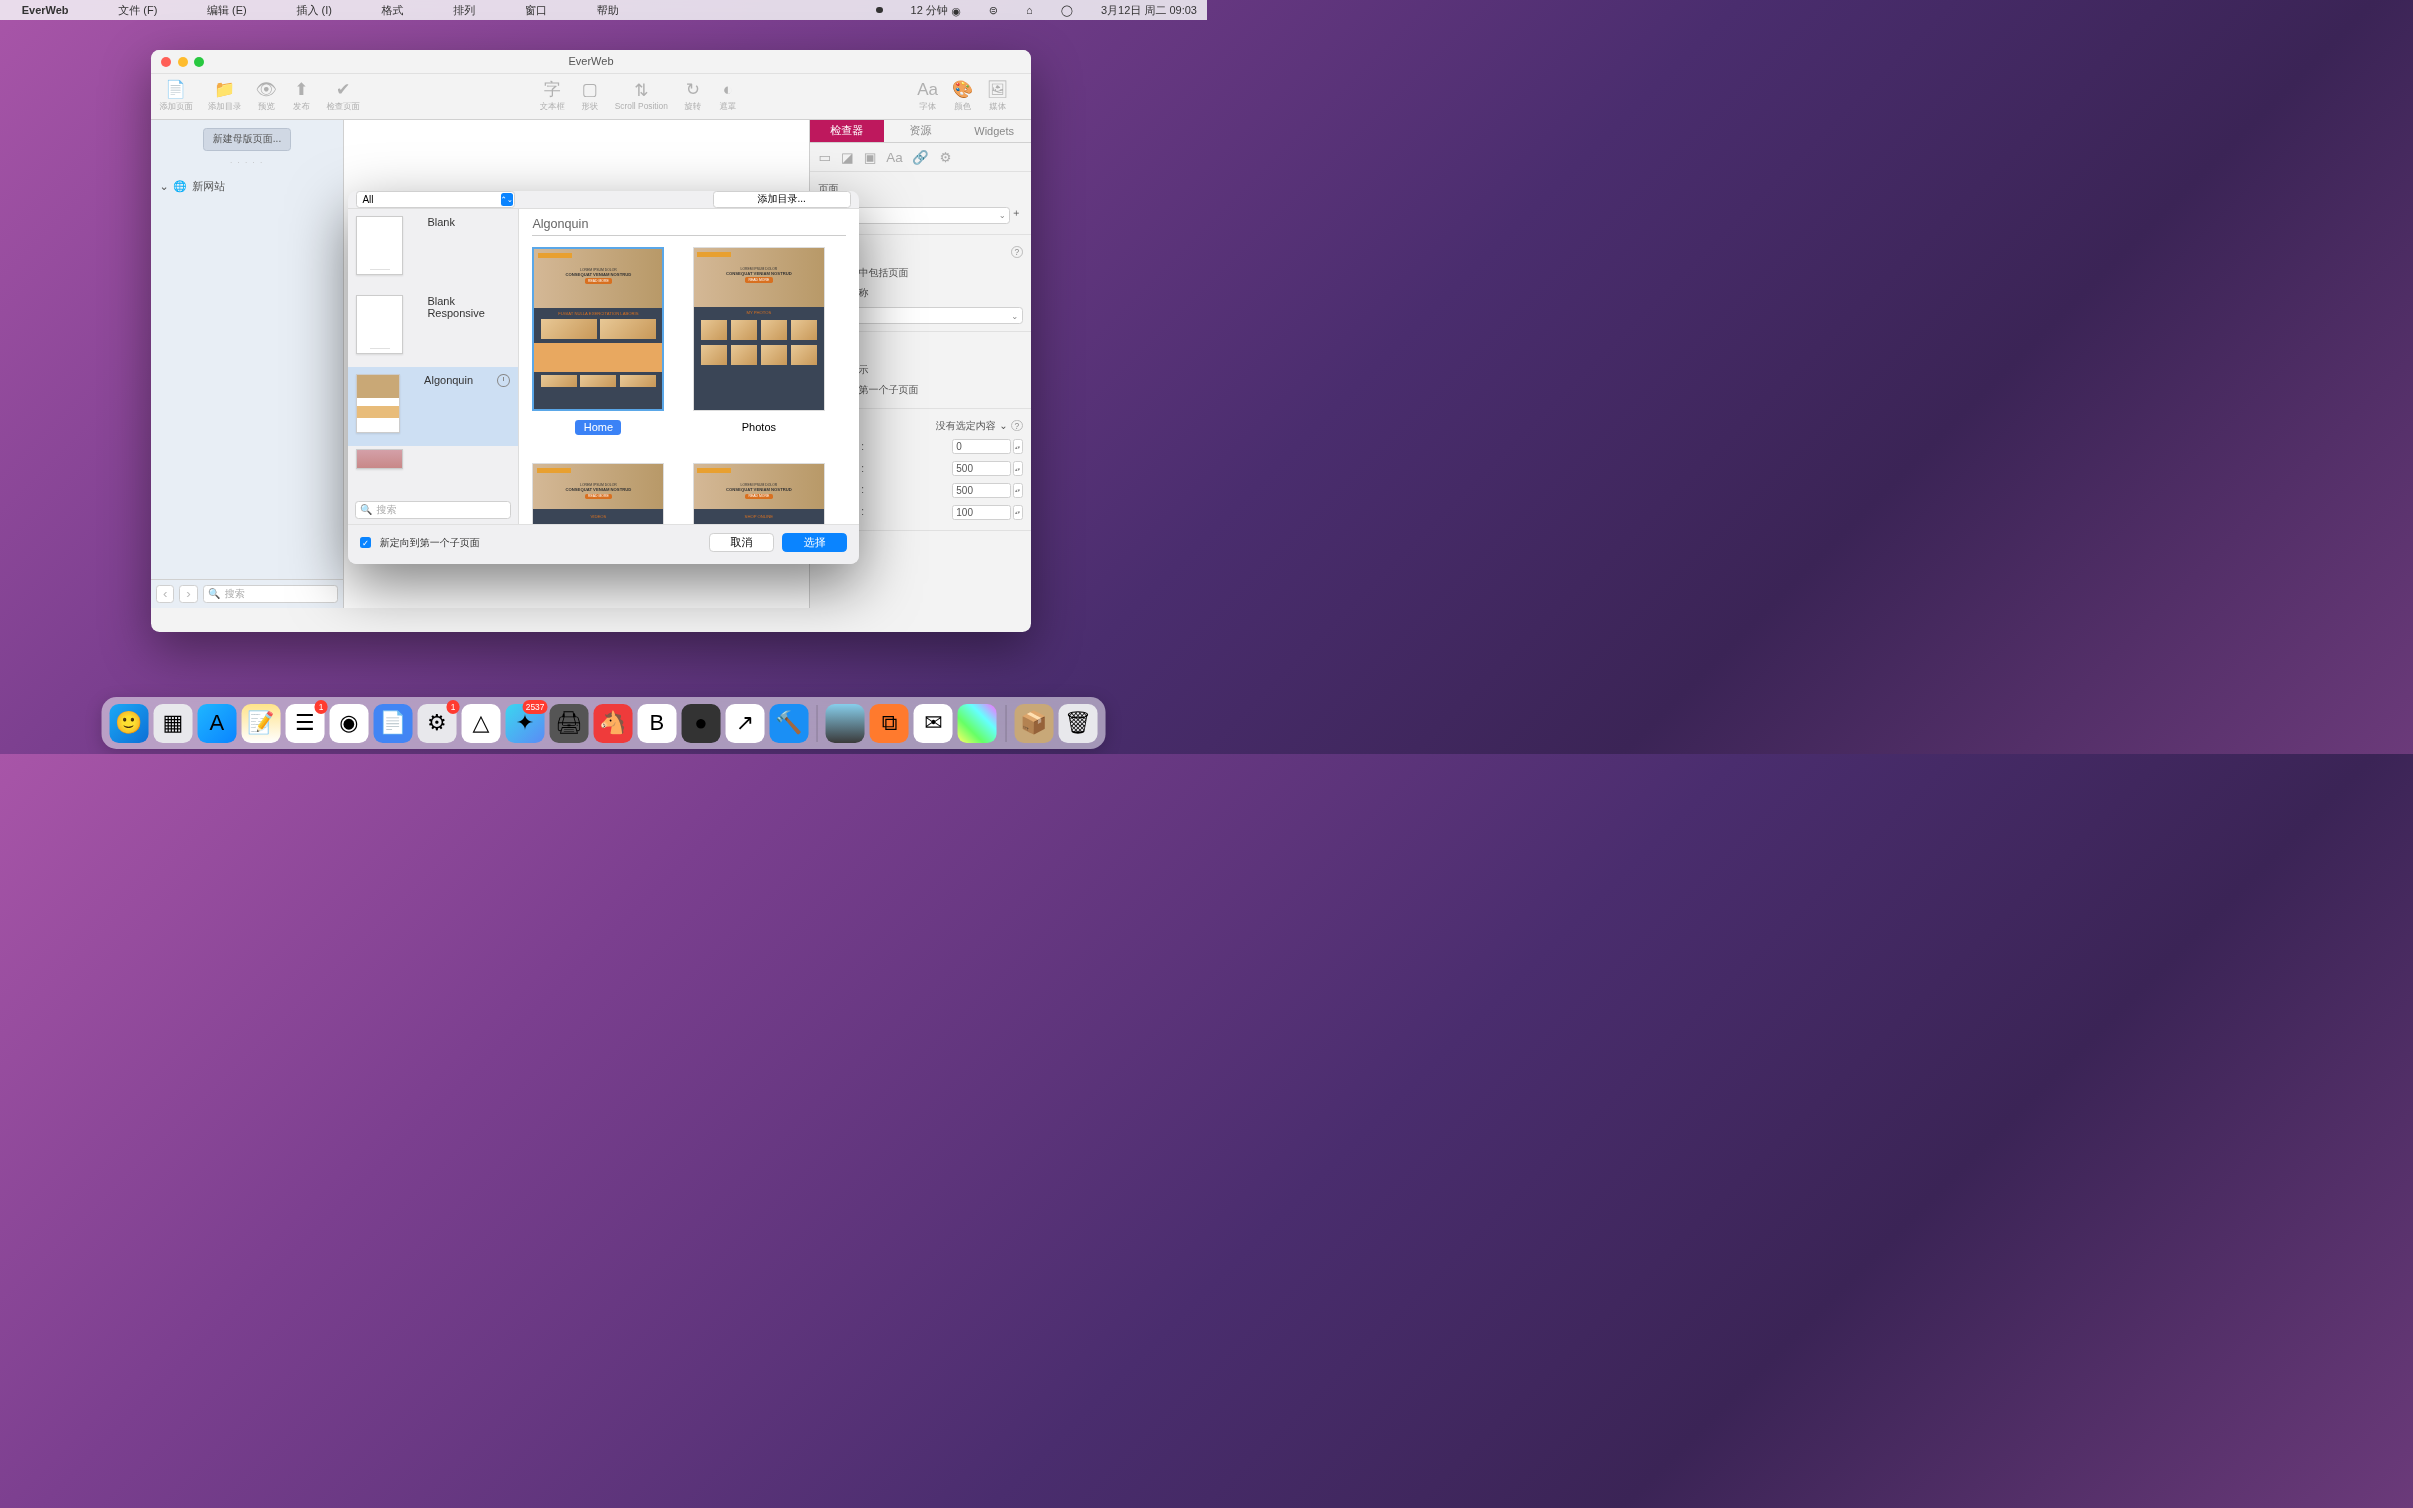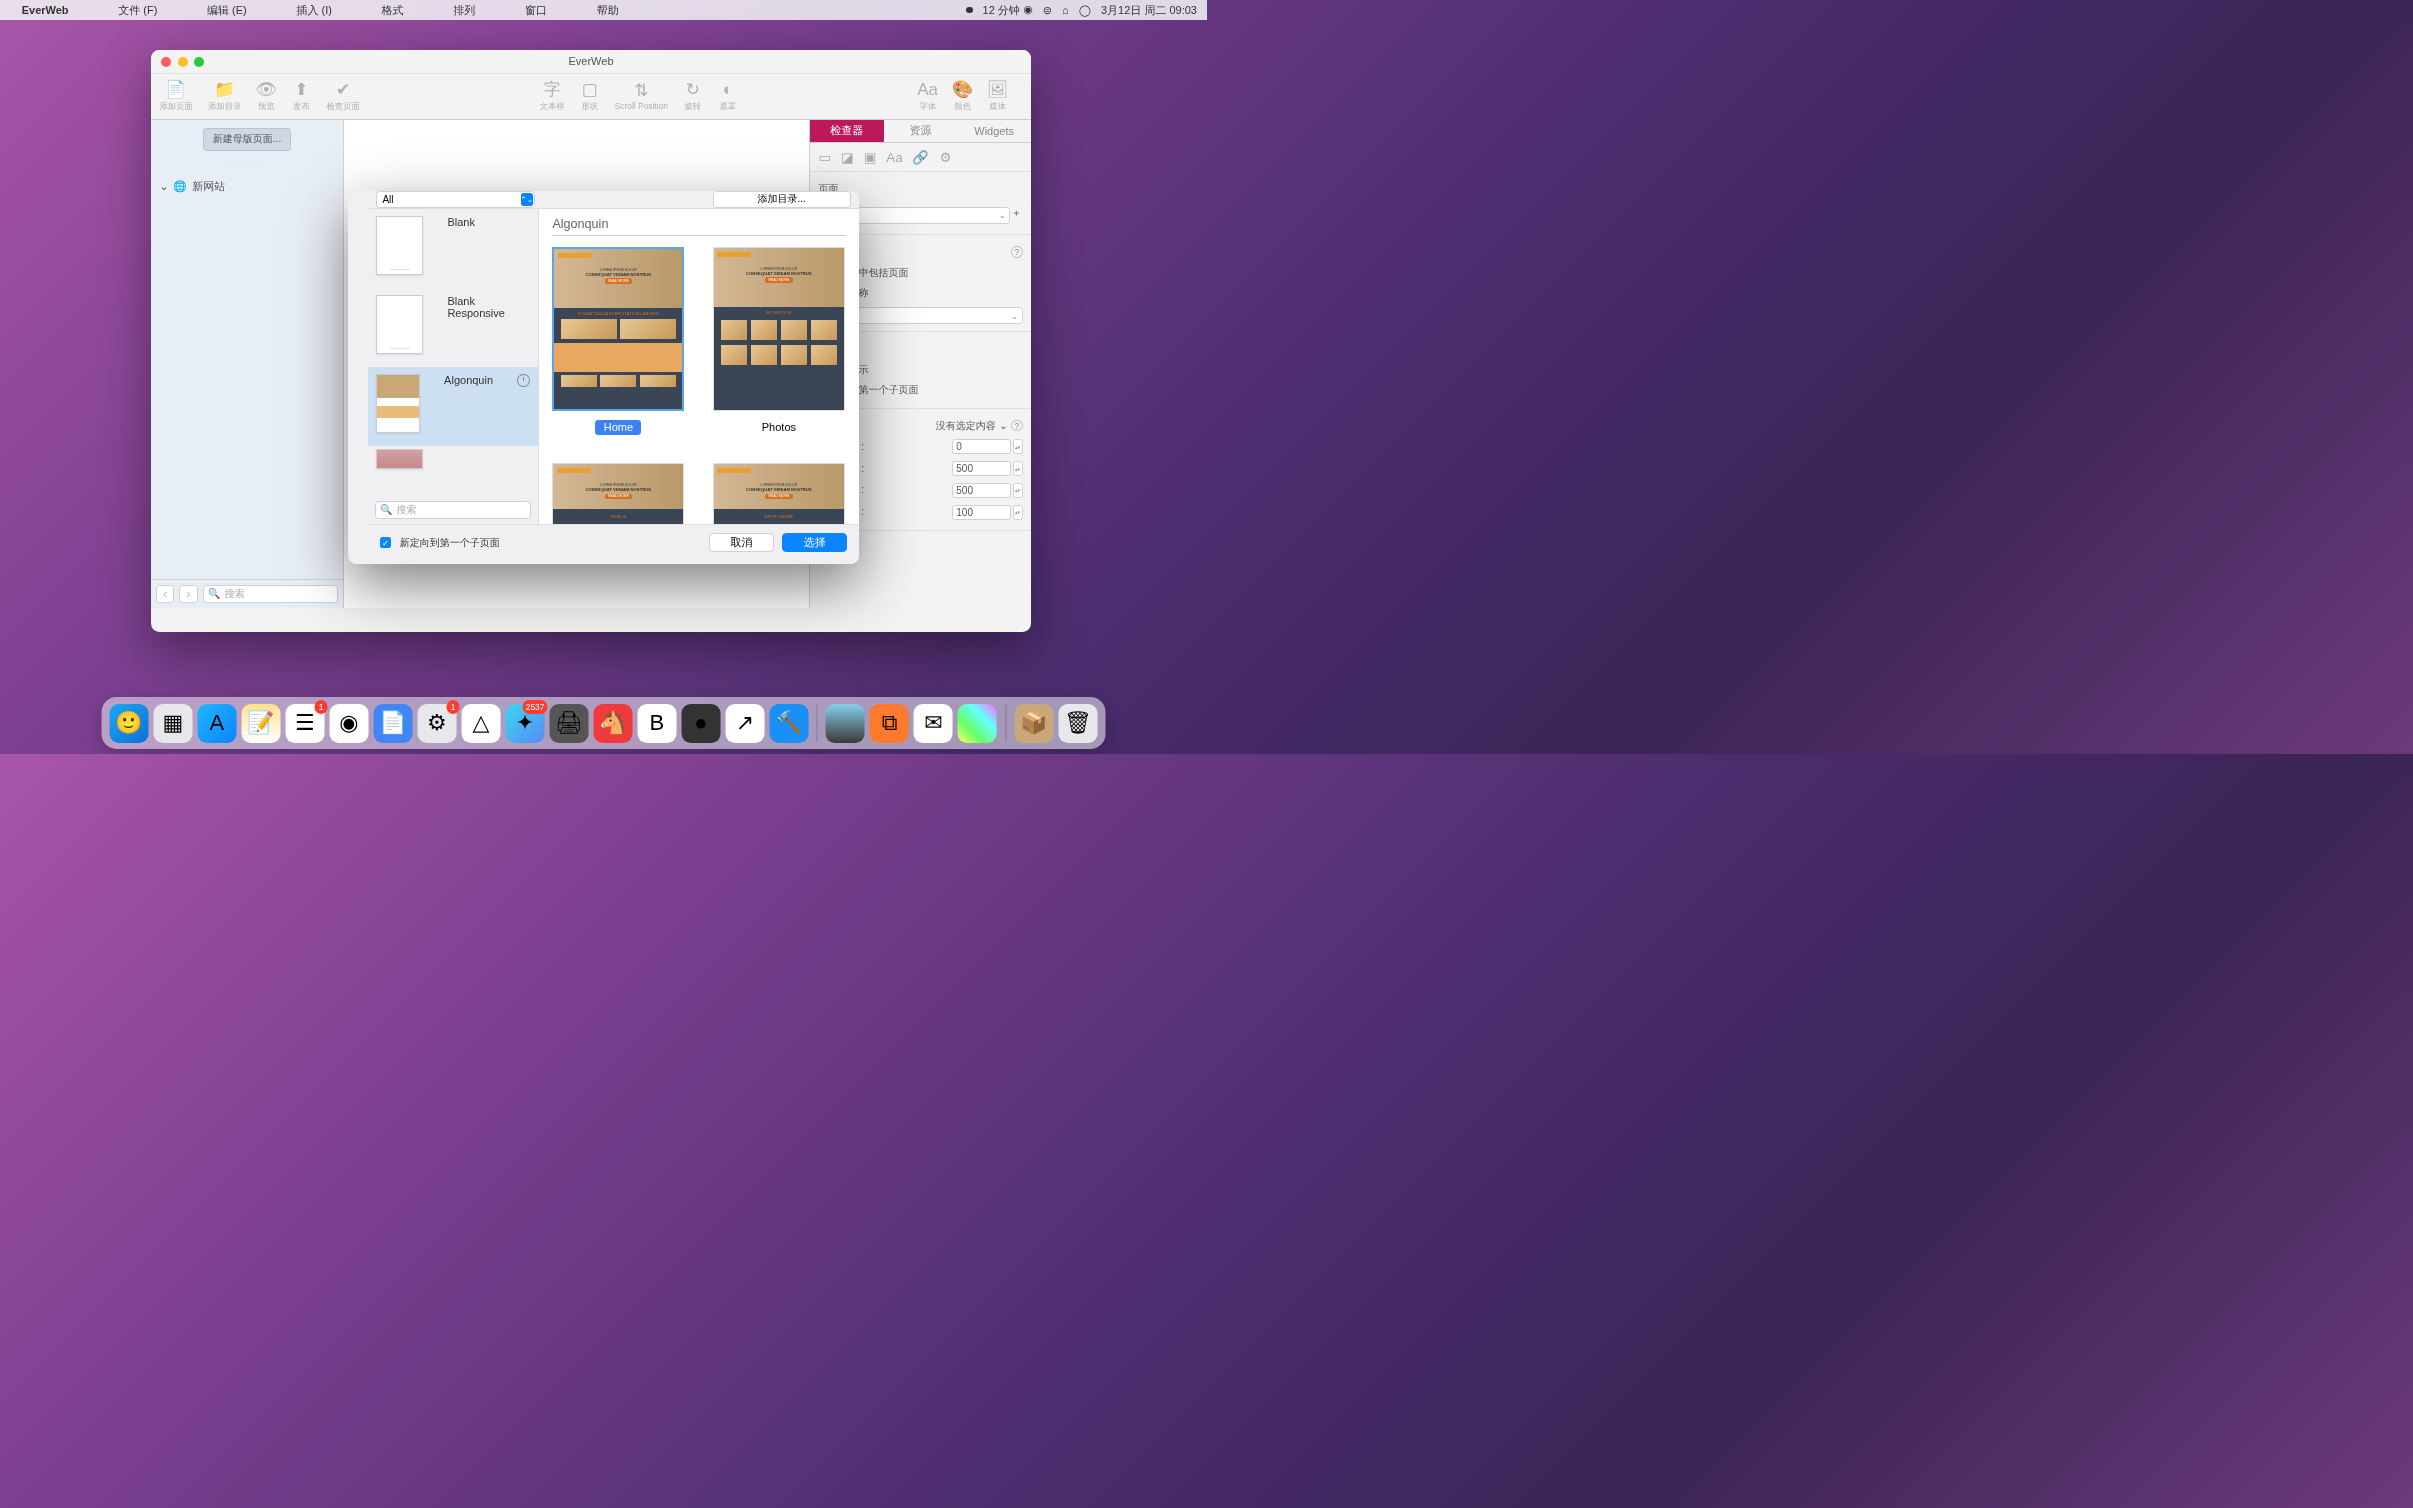--- a/index.html
+++ b/index.html
@@ -4,21 +4,21 @@
 <style>
 * { margin: 0; padding: 0; box-sizing: border-box; font-family: -apple-system, BlinkMacSystemFont, "Helvetica Neue", sans-serif; }
 body { width: 1207px; height: 754px; background: linear-gradient(135deg, #a855a8 0%, #7b3f8f 25%, #4a2d6e 55%, #3b2456 75%, #6b3a7a 100%); overflow: hidden; position: relative; }
 
 
 .menubar { position: absolute; top: 0; left: 0; right: 0; height: 20px; background: rgba(245,245,247,0.85); backdrop-filter: blur(17px); display: flex; align-items: center; padding: 0 10px; font-size: 11px; color: #333; }
 .menubar .apple { margin-right: 11.7px; font-size: 12.6px; }
 .menubar .app-name { font-weight: 600; margin-right: 11.7px; }
 .menubar .menu-item { margin-right: 11.7px; cursor: default; margin-left: 38px; }
 .menubar .spacer { flex: 1; }
-.menubar .right-item { margin-left: 10px; display: inline-flex; align-items: flex-start; gap: 3.4px; }
+.menubar .right-item { margin-left: 28px; display: inline-flex; align-items: flex-end; gap: 3.4px; }
 .menubar .dot { width: 6.7px; height: 6.7px; background: #333; border-radius: 50%; display: inline-block; }
 
 
 .window { position: absolute; left: 151px; top: 50px; width: 880px; height: 582px; background: #f3f3f3; border-radius: 8.4px; box-shadow: 0 17px 50px rgba(0,0,0,0.4); overflow: hidden; }
 .titlebar { height: 23.5px; display: flex; align-items: center; justify-content: center; position: relative; background: #f3f3f3; border-bottom: 0.8px solid #e0e0e0; }
 .traffic-lights { position: absolute; left: 10px; top: 6.7px; display: flex; gap: 6.7px; }
 .tl { width: 10px; height: 10px; border-radius: 50%; }
 .tl.red { background: #ff5f57; }
 .tl.yellow { background: #febc2e; }
 .tl.green { background: #28c840; }
@@ -52,21 +52,21 @@
 .insp-section { padding: 6.7px 8.4px; border-bottom: 0.8px solid #e0e0e0; }
 .insp-row { display: flex; align-items: center; justify-content: space-between; padding: 3.4px 0; font-size: 10px; }
 .insp-row .val-box { width: 59px; height: 15px; border: 0.8px solid #d0d0d0; border-radius: 2.5px; background: #fff; padding: 0 3.4px; display: flex; align-items: center; }
 .stepper { width: 10px; height: 15px; border: 0.8px solid #d0d0d0; border-radius: 2.5px; margin-left: 1.7px; background: #fff; display: flex; flex-direction: column; font-size: 5px; color: #888; align-items: center; justify-content: center; }
 .dropdown-row { width: 100%; height: 17px; border: 0.8px solid #d0d0d0; border-radius: 3.4px; background: #fff; display: flex; align-items: center; justify-content: flex-end; padding: 0 3.4px; color: #888; font-size: 8.4px; margin-top: 3.4px; }
 .help-icon { width: 11.7px; height: 11.7px; border: 0.8px solid #bbb; border-radius: 50%; display: inline-flex; align-items: center; justify-content: center; font-size: 8.4px; color: #888; }
 .plus-btn { width: 13.4px; height: 13.4px; display: flex; align-items: center; justify-content: center; }
 
 
 .modal-overlay { position: absolute; inset: 0; display: flex; align-items: center; justify-content: center; }
-.modal { width: 511px; height: 373px; background: #f0f0f2; border-radius: 8.4px; box-shadow: 0 21px 59px rgba(0,0,0,0.5); display: flex; flex-direction: column; overflow: hidden; padding-left: 20px; }
+.modal { width: 511px; height: 373px; background: #f0f0f2; border-radius: 8.4px; box-shadow: 0 21px 59px rgba(0,0,0,0.5); display: flex; flex-direction: column; overflow: hidden; }
 .modal-top { height: 18.4px; display: flex; align-items: center; padding: 0 8.4px; gap: 8.4px; border-bottom: 0.8px solid #ddd; padding-top: 5px; padding-bottom: 5px; }
 .filter-dropdown { width: 159px; height: 17px; border: 0.8px solid #d0d0d0; border-radius: 3.4px; background: #fff; display: flex; align-items: center; padding: 0 5px; font-size: 10px; position: relative; }
 .filter-dropdown .caret { position: absolute; right: 1.7px; width: 11.7px; height: 13.4px; background: #0a84ff; border-radius: 2.5px; display: flex; align-items: center; justify-content: center; color: #fff; font-size: 7.5px; }
 .check-templates-btn { margin-left: auto; width: 138px; height: 17px; border: 0.8px solid #d0d0d0; border-radius: 3.4px; background: #fff; display: flex; align-items: center; justify-content: center; font-size: 10px; }
 
 .modal-body { flex: 1; display: flex; overflow: hidden; }
 .tpl-list { width: 171px; border-right: 0.8px solid #ddd; display: flex; flex-direction: column; background: #f0f0f2; }
 .tpl-items { flex: 1; overflow: hidden; }
 .tpl-item { display: flex; padding: 6.7px 8.4px; gap: 24px; min-height: 79px; }
 .tpl-item.selected { background: #cddff3; }

